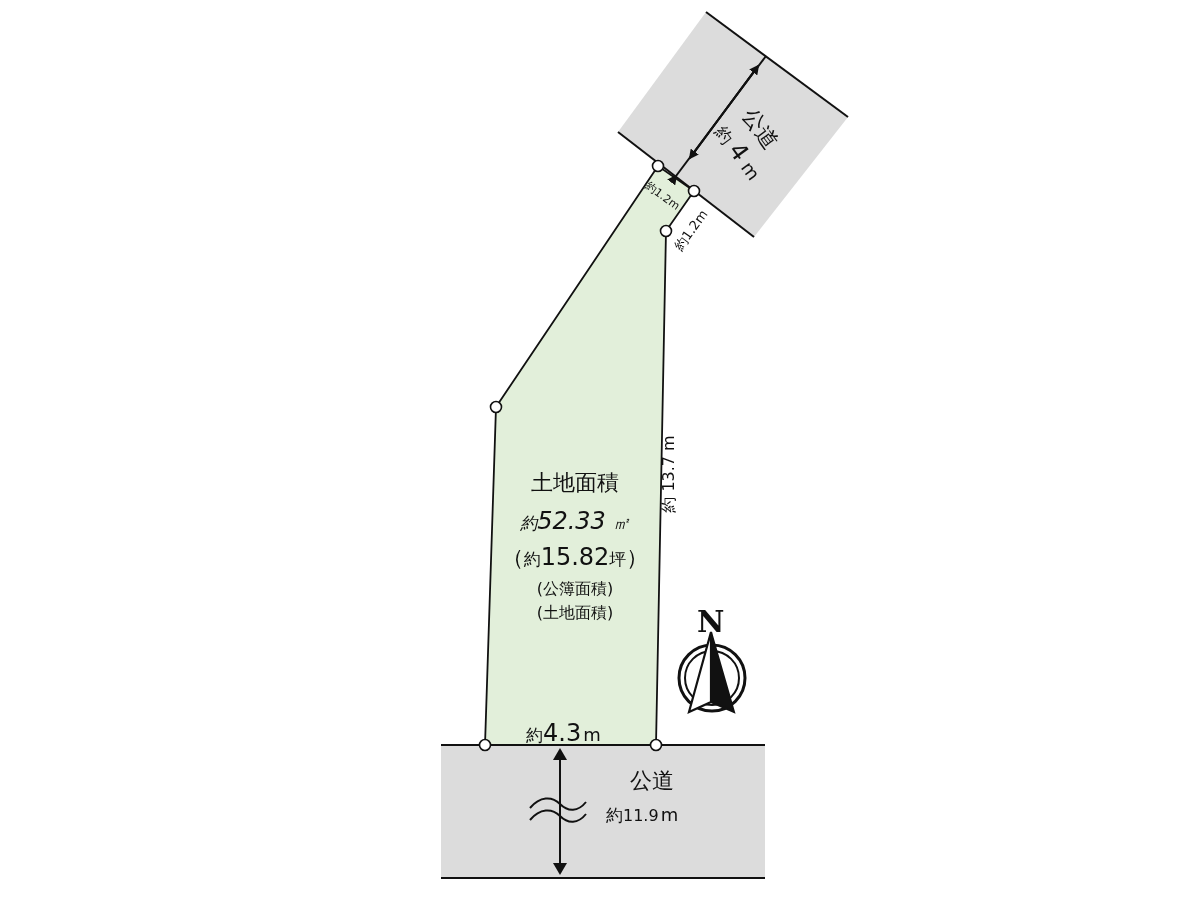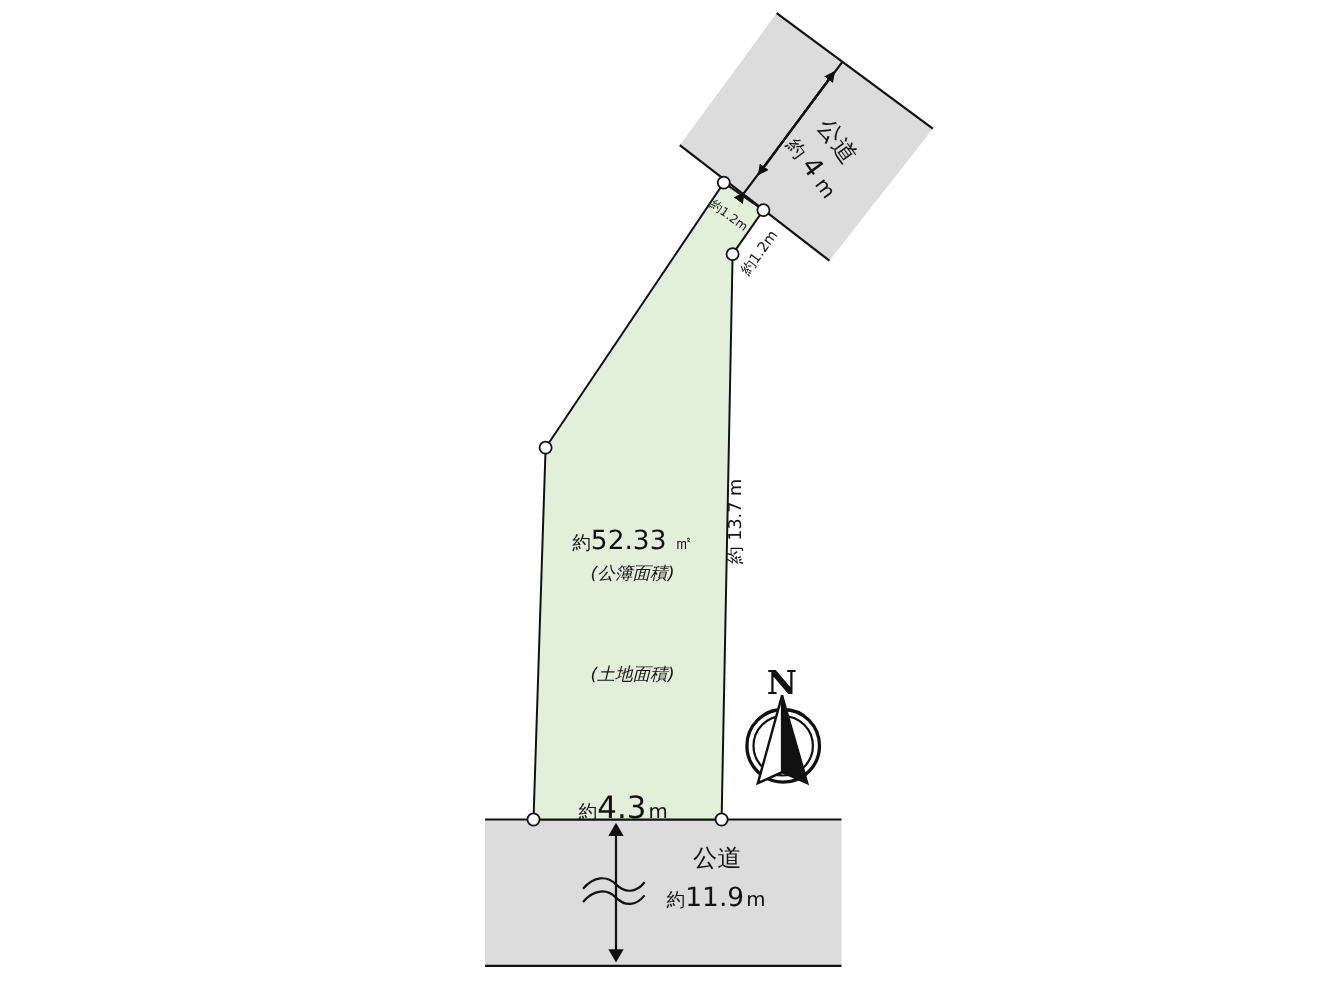--- a/index.html
+++ b/index.html
@@ -5,24 +5,24 @@
   html, body { margin:0; padding:0; background:#ffffff; }
   body { width:1200px; height:900px; position:relative; overflow:hidden;
          font-family:"DejaVu Sans", "Liberation Sans", sans-serif; color:#111; }
   svg.plan { position:absolute; left:0; top:0; }
   .lbl { position:absolute; white-space:nowrap; color:#111; line-height:1; }
   .center-block { position:absolute; left:490px; width:170px; text-align:center; }
   .area-title { font-size:22px; }
   .area-line { font-size:22px; }
   .area-line .big { font-size:24px; }
   .area-line .sm { font-size:17px; }
-  .area-note { font-size:16px;font-style:italic; }
+  .area-note { font-size:16px; }
   .road-label { font-size:22px; }
   .road-val { font-size:20px; }
-  .road-val .big { font-size:24px; }
+  .road-val .big { font-size:16px; }
   .north-letter { position:absolute; left:697px; top:604px; font-family:"DejaVu Serif","Liberation Serif",serif; font-weight:bold; font-size:30px; }
 </style>
 </head>
 <body>
 
 <svg class="plan" width="1200" height="900" viewBox="0 0 1200 900">
 
   <polygon points="706,12 848,117 754,237 618,132" fill="#dcdcdc"></polygon>
   <line x1="706" y1="12" x2="848" y2="117" stroke="#111" stroke-width="2"></line>
   <line x1="618" y1="132" x2="754" y2="237" stroke="#111" stroke-width="2"></line>
@@ -64,33 +64,37 @@
     <circle cx="712" cy="678" r="33" fill="none" stroke="#111" stroke-width="3"></circle>
     <circle cx="712" cy="678" r="27" fill="none" stroke="#111" stroke-width="2"></circle>
     <path d="M711,632 L689,712 L711,702 Z" fill="#fff" stroke="#111" stroke-width="2.2"></path>
     <path d="M711,632 L734,712 L711,702 Z" fill="#111" stroke="#111" stroke-width="2"></path>
   </g>
 </svg>
 
 <div class="north-letter">N</div>
 
 <div class="center-block" style="top:468px;">
-  <div class="area-line" style="margin-top:9px;">
+  <div class="area-title">土地面積</div>
+  <div class="area-line" style="margin-top:9px;font-style:italic;">
     <span class="sm">約</span><span class="big">52.33</span>
     <span class="sm">㎡</span>
+  </div>
+  <div class="area-line" style="margin-top:8px;">
+    <span>（</span><span class="sm">約</span><span class="big">15.82</span><span class="sm">坪</span><span>）</span>
   </div>
   <div class="area-note" style="margin-top:6px;">(公簿面積)</div>
 </div>
 
 <div class="center-block" style="top:597px;">
   <div class="area-note" style="margin-top:6px;">(土地面積)</div>
 </div>
 
 <div class="lbl" style="left:526px; top:721px; font-size:20px;">
-  <span style="font-size:17px;">約</span><span style="font-size:28px;">4.3</span><span style="font-size:18px; margin-left:2px;">m</span>
+  <span style="font-size:17px;">約</span><span style="font-size:24px;">4.3</span><span style="font-size:18px; margin-left:2px;">m</span>
 </div>
 
 <div class="lbl" style="left:630px; top:466px; font-size:16px; transform:rotate(-90deg); transform-origin:center;">約 13.7 m</div>
 
 <div class="lbl" style="left:650px; top:180px; font-size:11px; transform:rotate(36deg); transform-origin:left top;">約1.2m</div>
 <div class="lbl" style="left:672px; top:245px; font-size:13px; transform:rotate(-54deg); transform-origin:left top;">約1.2m</div>
 
 <div class="lbl" style="left:738px; top:118px; transform:rotate(54deg); transform-origin:center;">
   <span class="road-label">公道</span>
 </div>

